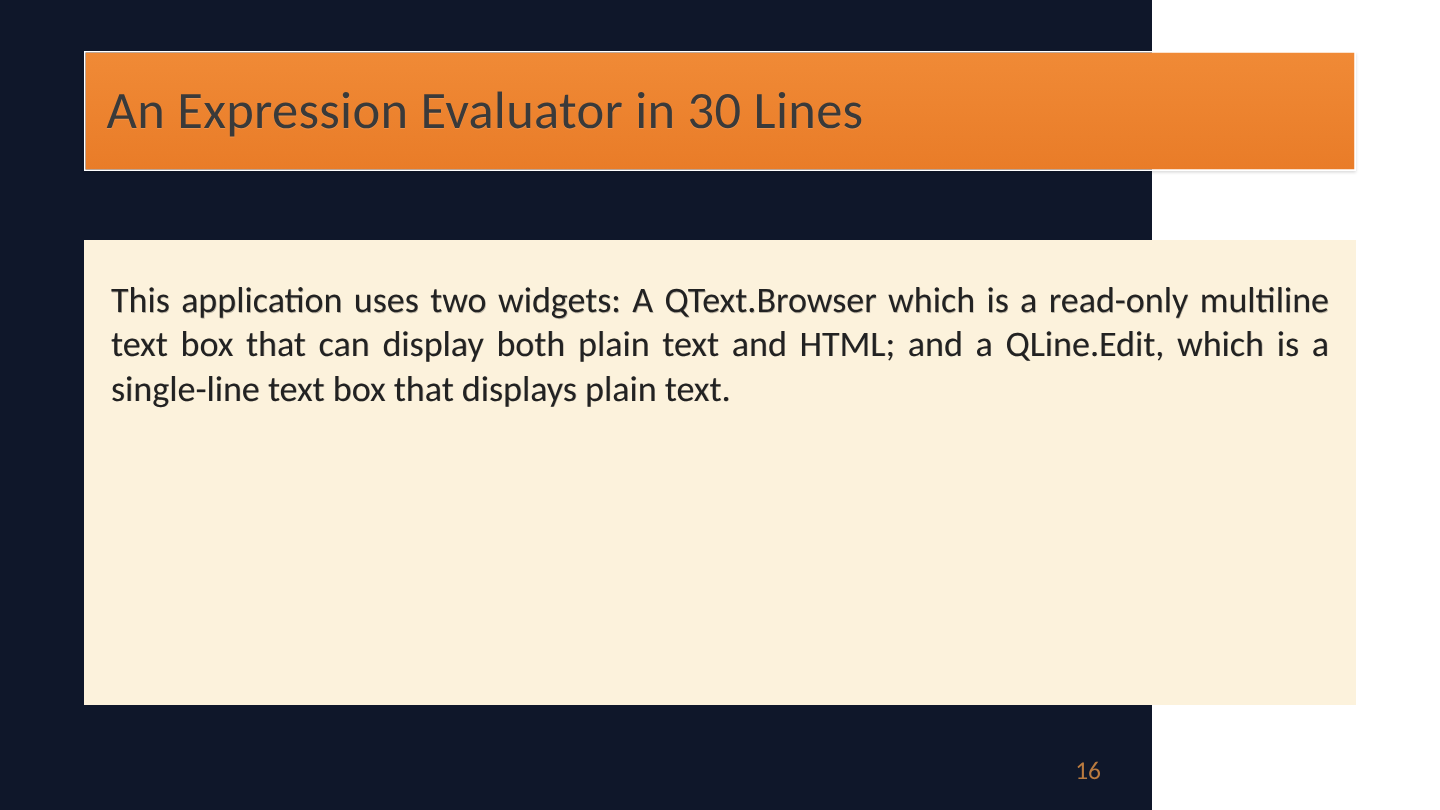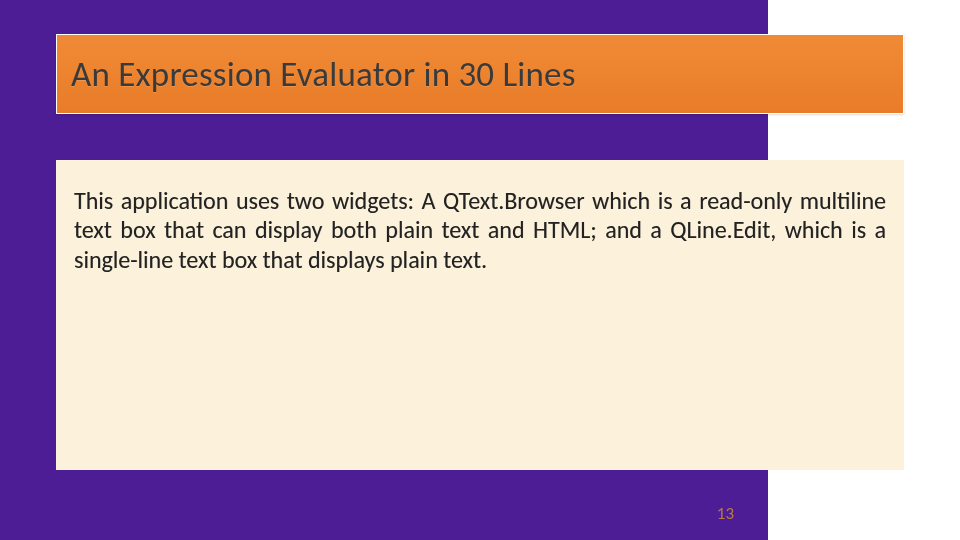--- a/index.html
+++ b/index.html
@@ -1,21 +1,21 @@
 <!DOCTYPE html>
 <html><head>
 <meta charset="utf-8">
 <style>
   * { margin: 0; padding: 0; box-sizing: border-box; }
   html, body { width: 960px; height: 540px; background: #ffffff; font-family: "Calibri", "Segoe UI", Arial, sans-serif; }
   .slide {
     position: relative;
     width: 768px;
     height: 540px;
-    background: #4c1d95;
+    background: #0f172a;
   }
   .title-bar {
     position: absolute;
     left: 56px;
     top: 34px;
     width: 848px;
     height: 80px;
     background: linear-gradient(to bottom, #f08a36 0%, #e97c28 100%);
     border: 1px solid #ffffff;
     box-shadow: 0 1px 2px rgba(0,0,0,0.15);
@@ -58,14 +58,14 @@
 </head>
 <body>
 
 <div class="slide">
   <div class="title-bar">
     <div class="title-text">An Expression Evaluator in 30 Lines</div>
   </div>
   <div class="body-box">
     <div class="body-text">This application uses two widgets: A QText.Browser which is a read-only multiline text box that can display both plain text and HTML; and a QLine.Edit, which is a single-line text box that displays plain text.</div>
   </div>
-  <div class="page-number">13</div>
+  <div class="page-number">16</div>
 </div>
 
 </body></html>

